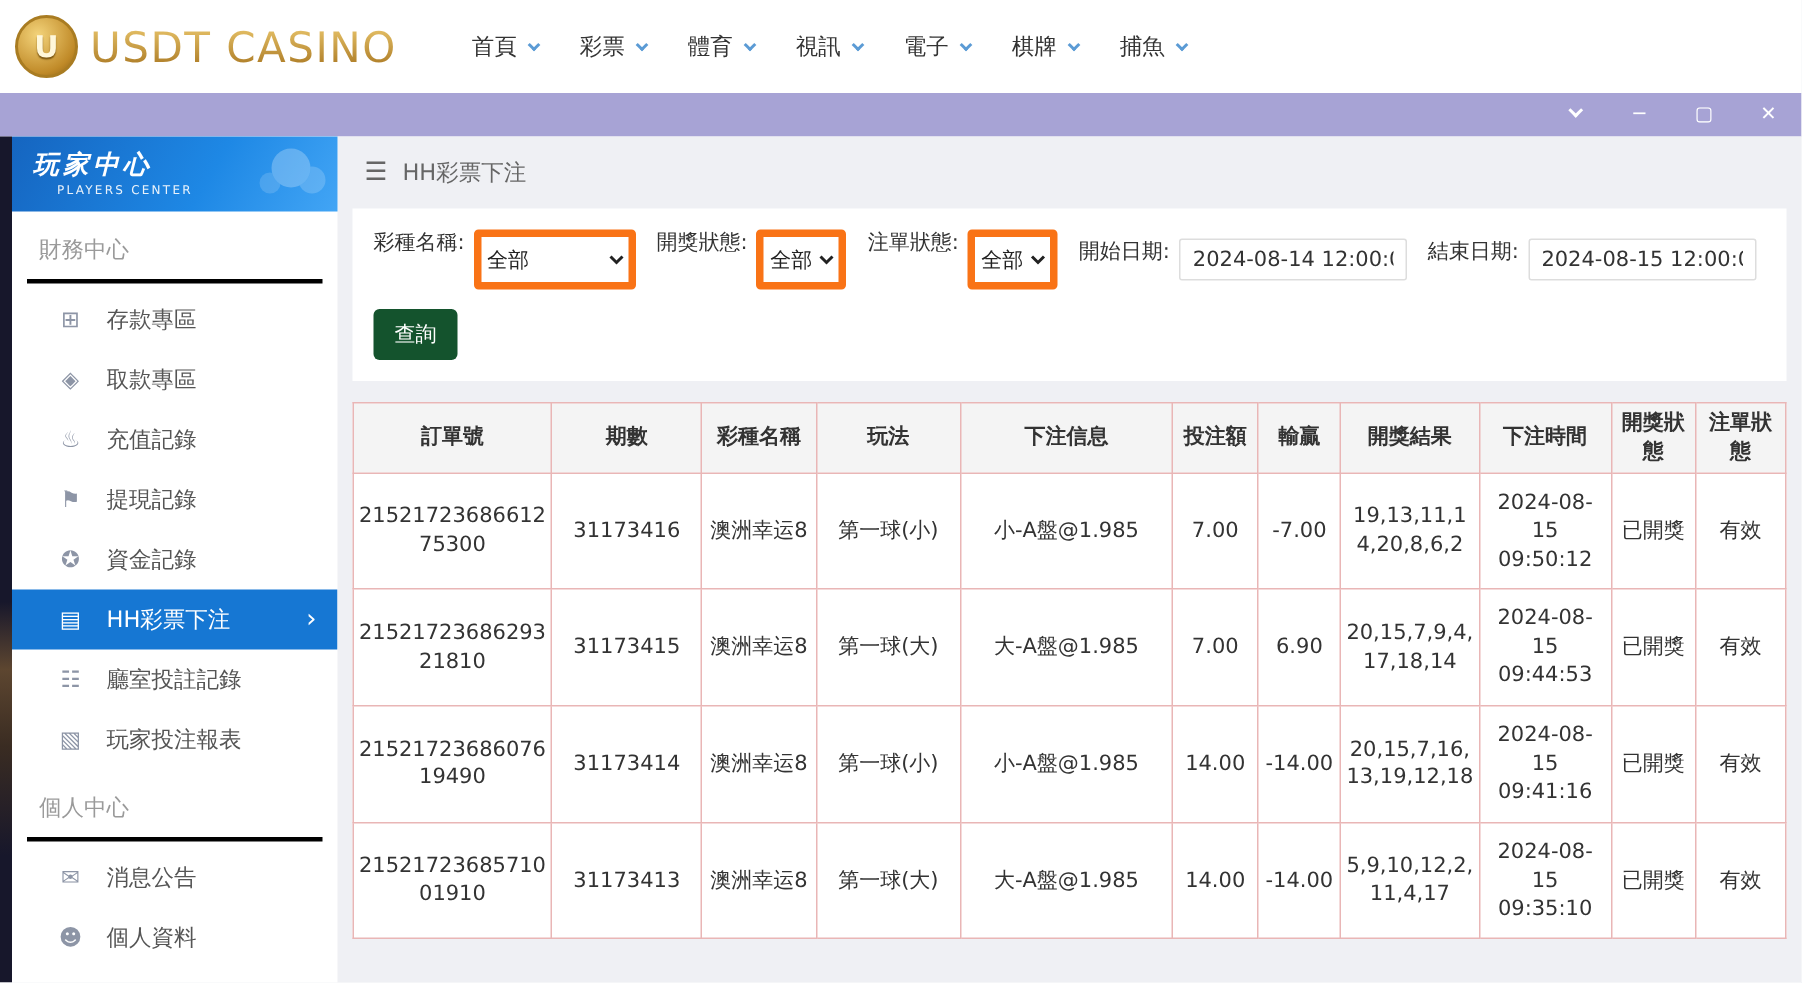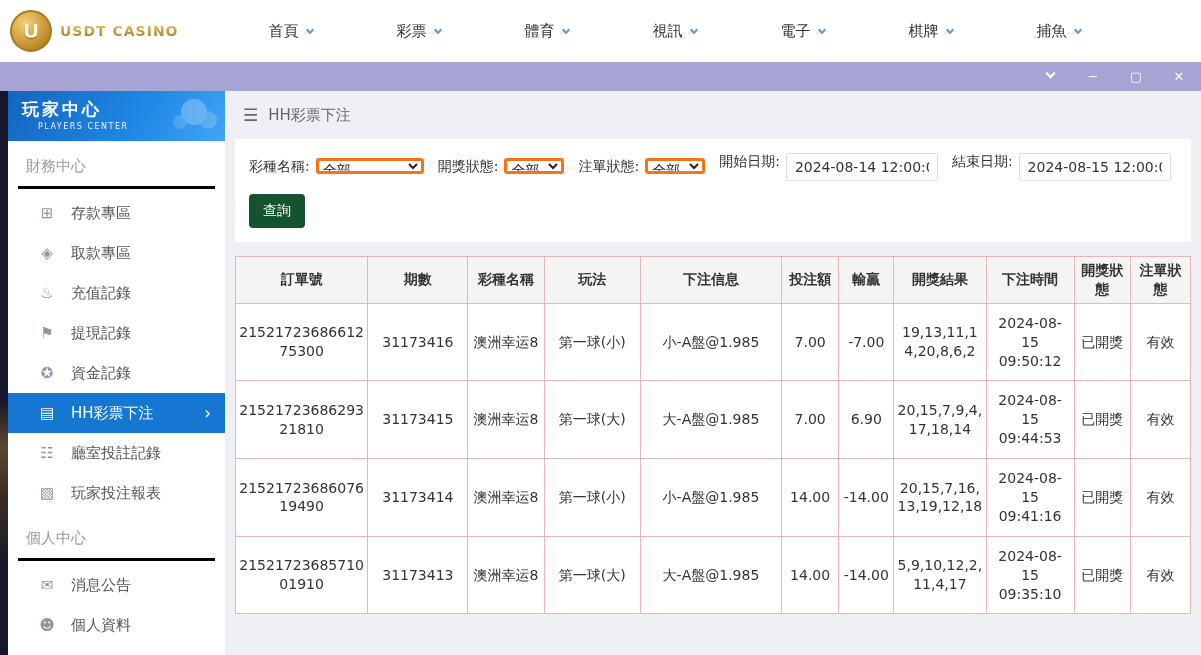--- a/index.html
+++ b/index.html
@@ -5,64 +5,64 @@
   * { box-sizing: border-box; margin: 0; padding: 0; }
   html, body { width: 1201px; height: 655px; overflow: hidden; }
   body { font-family: "DejaVu Sans", "Liberation Sans", sans-serif; background: #fff; }
 
   
   .topbar { height: 62px; background: #fff; display: flex; align-items: center; padding-left: 10px; }
   .brand { display: flex; align-items: center; gap: 8px; cursor: pointer; }
   .coin { width: 42px; height: 42px; border-radius: 50%; background: radial-gradient(circle at 35% 30%, #f3d37a, #c08a28 70%, #8a5d14);
           border: 2px solid #a97c22; display: flex; align-items: center; justify-content: center; }
   .coin span { color: #fff7d9; font-weight: bold; font-size: 20px; text-shadow: 0 1px 1px #7a5510; }
-  .brand-text { font-size: 14px; font-weight: 700; letter-spacing: 1px;
+  .brand-text { font-size: 28px; font-weight: 400; letter-spacing: 1px;
                 background: linear-gradient(#ecc96f, #a5721d); -webkit-background-clip: text; background-clip: text;
                 color: transparent; }
-  .topnav { display: flex; margin-left: 90px; gap: 84px; text-align: center; }
+  .topnav { display: flex; margin-left: 50px; gap: 28px; text-align: center; }
   .nav-item { display: flex; align-items: center; font-size: 15px; color: #333; cursor: pointer; white-space: nowrap; }
   .chev { display: inline-block; width: 6px; height: 6px; border-right: 2px solid #5b9bd5; border-bottom: 2px solid #5b9bd5;
           transform: rotate(45deg); margin-left: 8px; margin-bottom: 3px; }
   .chev.white { border-color: #fff; width: 7px; height: 7px; margin: 0 0 4px 0; }
 
   
   .titlebar { height: 29px; background: #a7a3d5; display: flex; align-items: center; justify-content: flex-end;
               padding-right: 14px; gap: 27px; }
   .win-btn { color: #fff; font-size: 13px; line-height: 1; cursor: pointer; width: 16px; text-align: center; }
 
   
   .workspace { display: flex; height: 564px; }
   .bg-sliver { width: 8px; background: linear-gradient(#17172b 0%, #17172b 55%, #5d4630 63%, #3a2c22 72%, #17172b 85%, #17172b 100%); }
 
   
   .sidebar { width: 217px; background: #fff; display: flex; flex-direction: column; }
   .sidebar-head { height: 50px; background: linear-gradient(120deg, #1565c0 0%, #1e88e5 60%, #42a5f5 100%);
                   color: #fff; padding: 7px 0 0 14px; position: relative; overflow: hidden; flex: 0 0 auto; }
-  .sb-title { font-size: 17px; font-weight: bold; letter-spacing: 3px; }
+  .sb-title { font-size: 17px; font-weight: bold; letter-spacing: 3px; font-style: italic; }
   .sb-sub { font-size: 8px; letter-spacing: 1.5px; opacity: .9; margin-top: 1px; padding-left: 16px; }
   .sb-deco { position: absolute; right: 18px; top: 8px; width: 26px; height: 26px; border-radius: 50%;
              background: rgba(255,255,255,.25); box-shadow: 14px 8px 0 -4px rgba(255,255,255,.18), -14px 10px 0 -6px rgba(255,255,255,.15); }
   .section-label { margin: 0 10px; padding: 16px 8px 10px; color: #9a9a9a; font-size: 15px;
                    border-bottom: 3px solid #000000; margin-bottom: 4px; }
   .side-item { height: 40px; display: flex; align-items: center; padding-left: 30px; gap: 15px;
                color: #555; font-size: 15px; cursor: pointer; }
   .side-icon { width: 18px; text-align: center; color: #8d95a6; font-size: 15px; }
   .side-item.active { background: #1677d3; color: #fff; }
   .side-item.active .side-icon { color: #fff; }
   .side-arrow { margin-left: auto; margin-right: 14px; font-size: 17px; line-height: 1; }
 
   
   .content { flex: 1; background: #eff0f4; padding: 0 10px; overflow: hidden; }
   .breadcrumb { height: 48px; display: flex; align-items: center; gap: 10px; color: #666; font-size: 15px; padding-left: 8px; }
   .hamburger { font-size: 17px; color: #666; cursor: pointer; }
 
   .filter-card { background: #fff; padding: 14px 12px 14px 14px; }
   .filter-row { display: flex; align-items: center; flex-wrap: nowrap; }
   .fgroup { display: flex; align-items: flex-start; gap: 6px; margin-right: 14px; font-size: 14px; color: #333; white-space: nowrap; }
-  .sel { height: 16px; border: 3px solid #f97316; border-radius: 3px; background: #fff; font-size: 14px; color: #222; min-width: 60px; }
+  .sel { height: 40px; border: 5px solid #f97316; border-radius: 3px; background: #fff; font-size: 14px; color: #222; min-width: 60px; }
   .sel.wide { min-width: 108px; }
   .date-input { height: 28px; border: 1px solid #ddd; border-radius: 2px; padding: 0 8px; width: 152px;
                 font-size: 14px; color: #333; font-family: "DejaVu Sans", sans-serif; }
   .search-btn { margin-top: 13px; background: #14532d; color: #fff; border: none; border-radius: 4px;
                 padding: 8px 14px; font-size: 14px; cursor: pointer; }
 
   .table-wrap { margin-top: 14px; }
   .bet-table { width: 100%; border-collapse: collapse; background: #fff; table-layout: fixed; font-size: 14px; color: #333; }
   .bet-table th, .bet-table td { border: 1px solid #e9b6b6; text-align: center; padding: 6px 3px; line-height: 1.35; }
   .bet-table th { background: #f4f4f4; font-weight: bold; height: 40px; padding: 4px 2px; }

